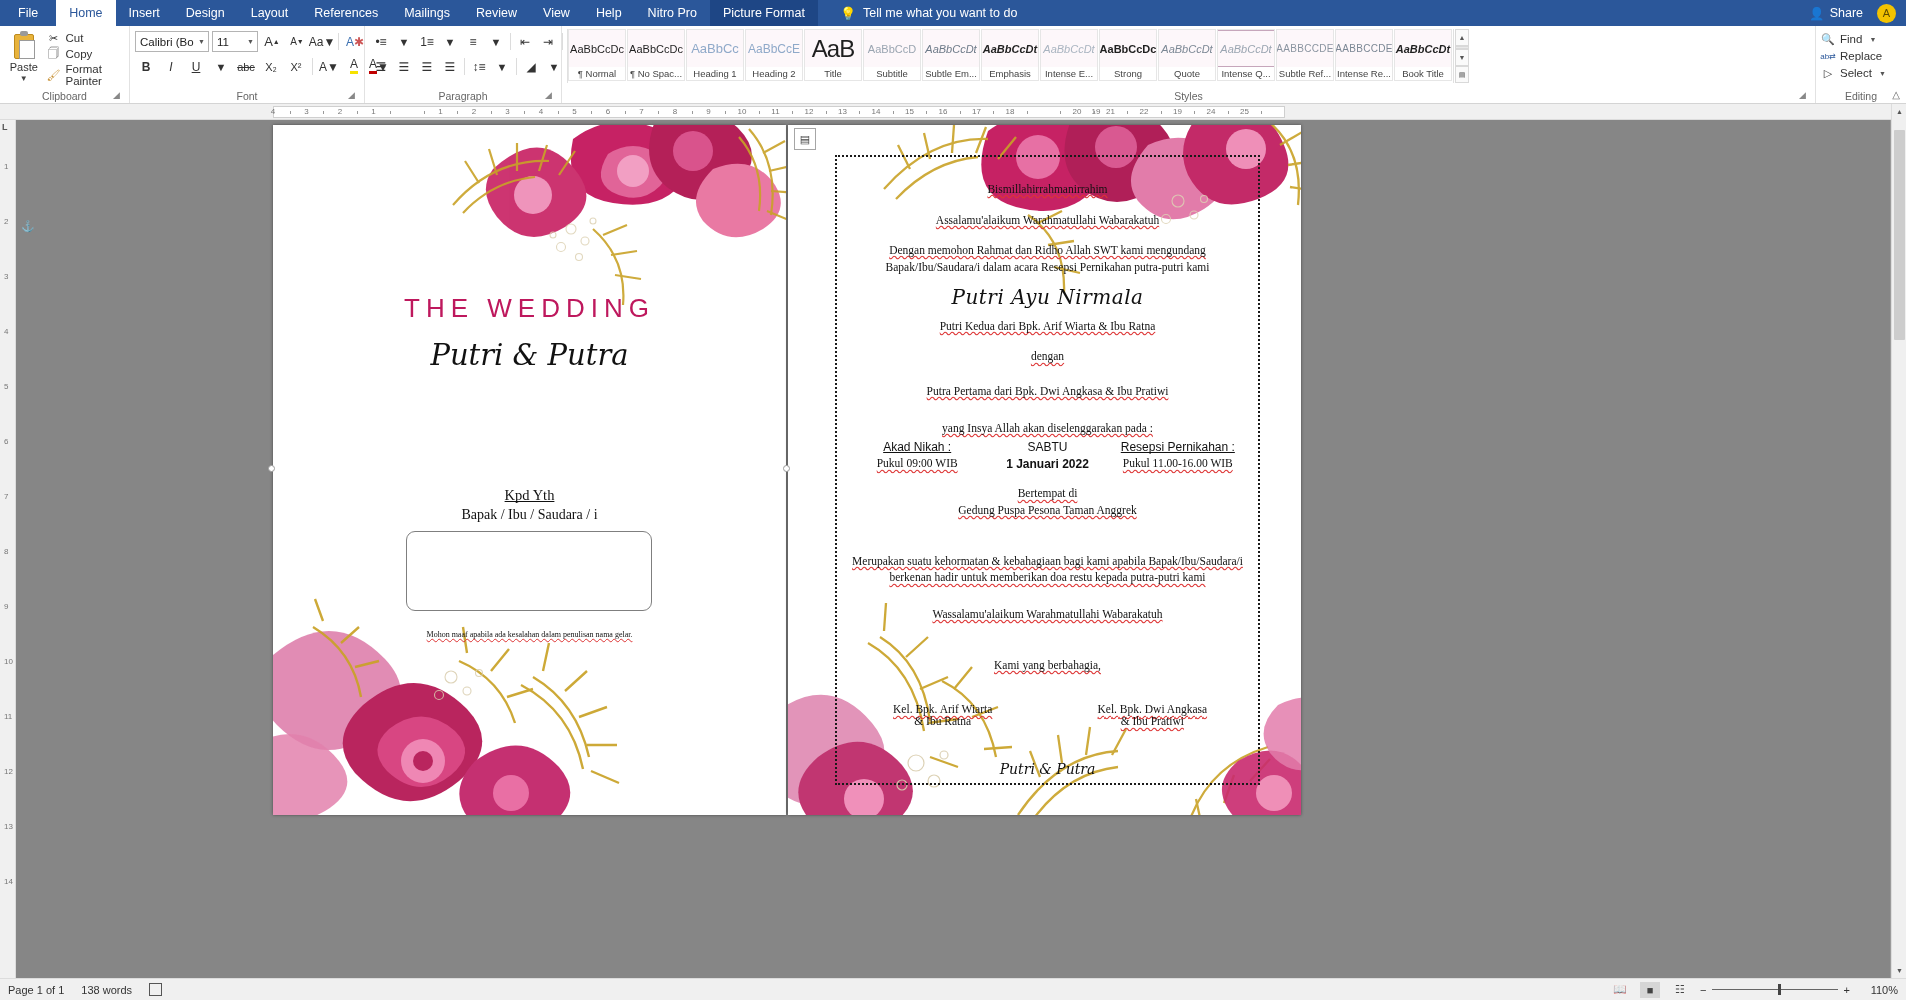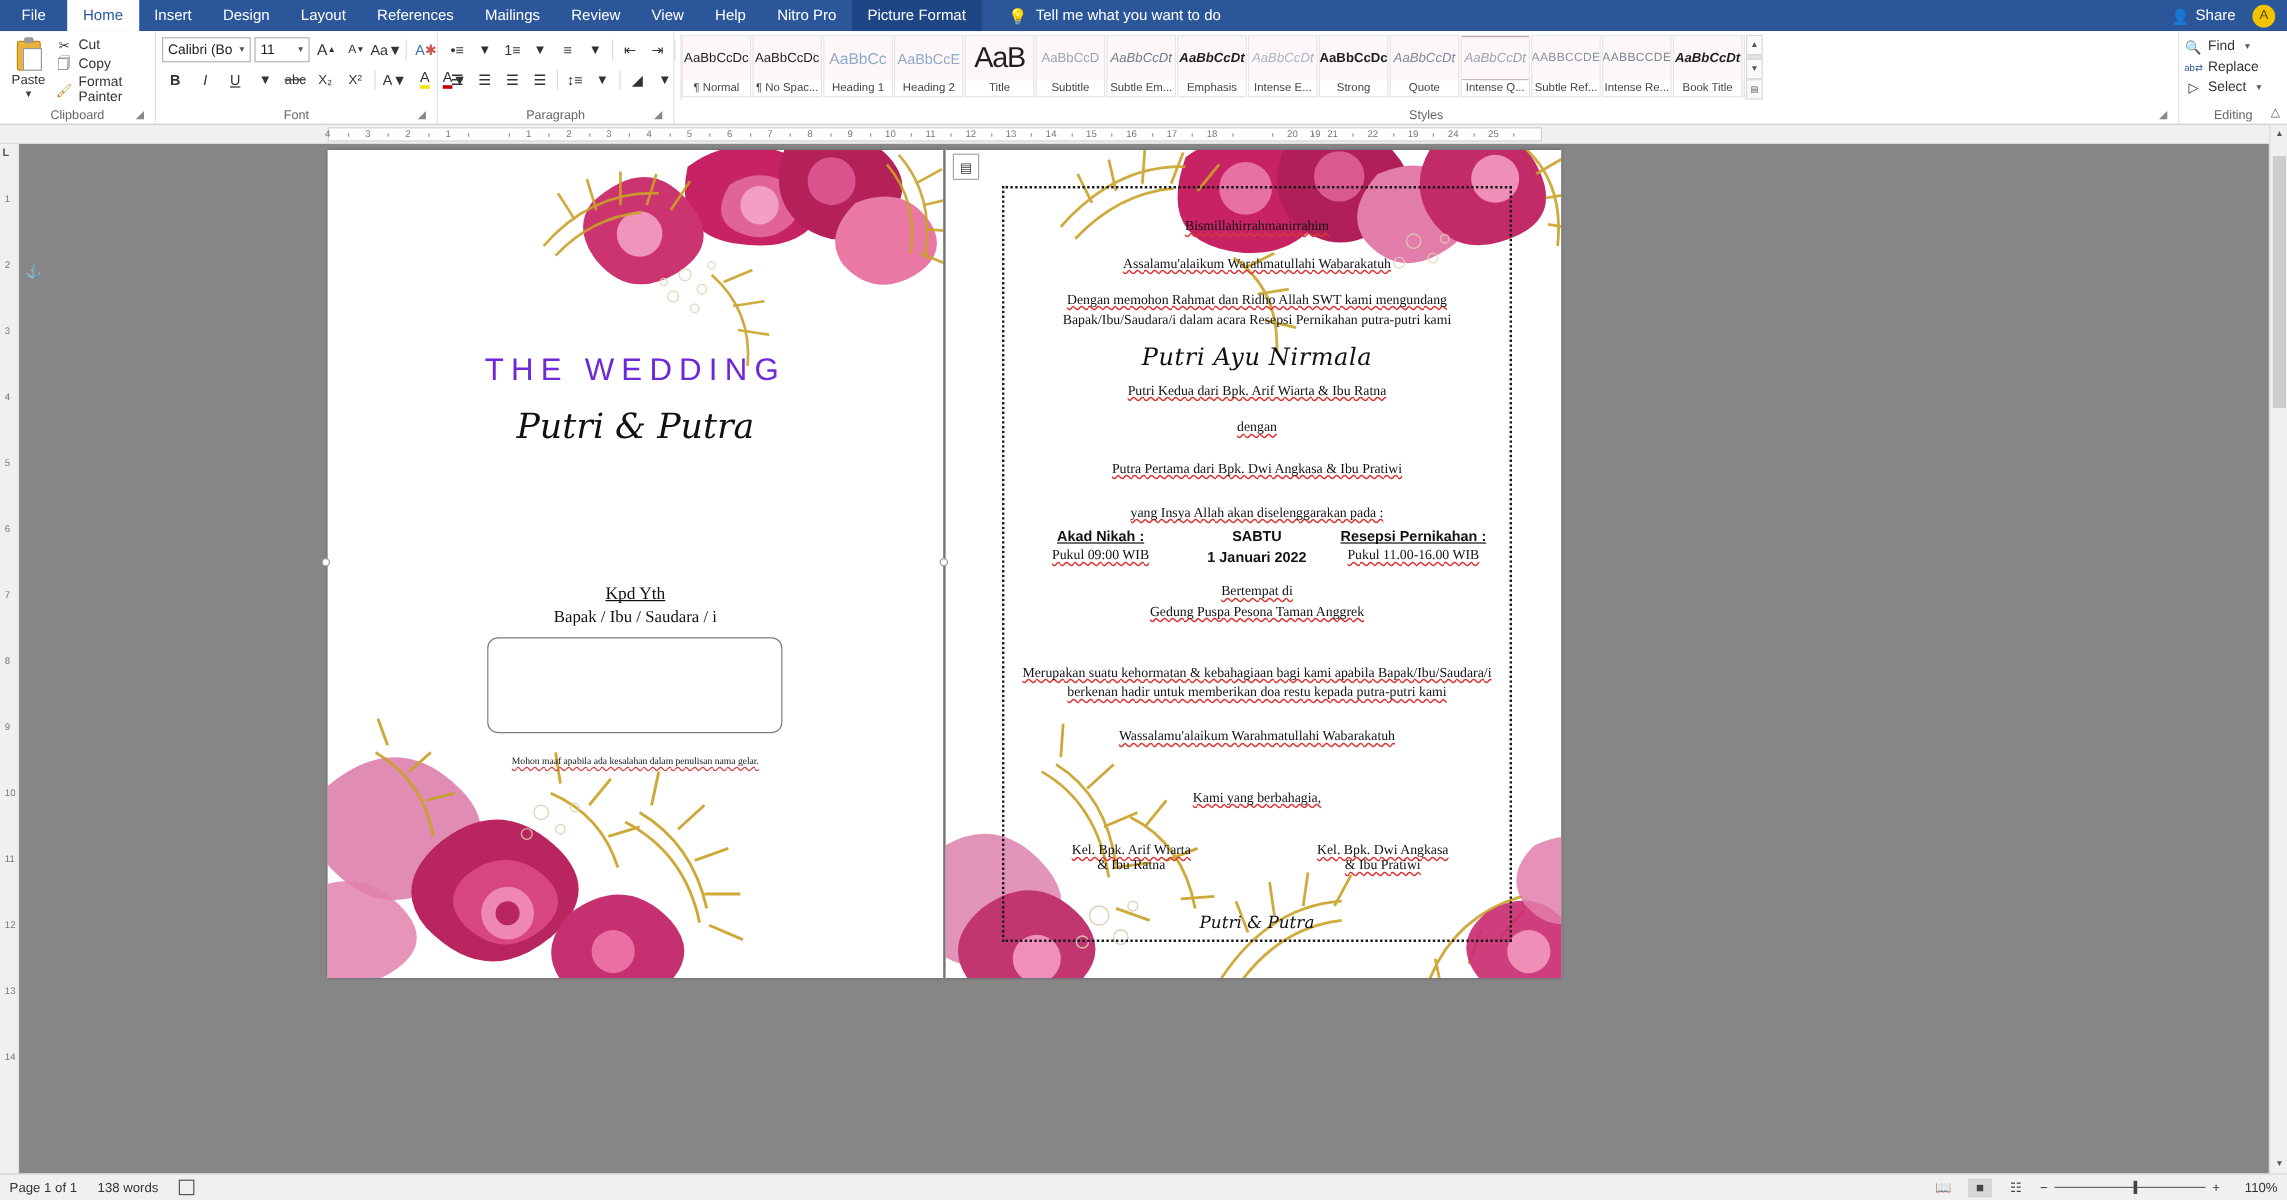--- a/index.html
+++ b/index.html
@@ -208,21 +208,21 @@
   .pageL { left:257px; top:5px; width:513px; height:690px; }
   .pageR { left:772px; top:5px; width:513px; height:690px; }
 
   
   .floral { position:absolute; pointer-events:none; }
 
   
   .lp-title {
     position:absolute; left:0; right:0; top:168px;
     text-align:center; font-family:"Liberation Sans", sans-serif;
-    font-size:26px; letter-spacing:6px; color:#6d28d9;
+    font-size:26px; letter-spacing:6px; color:#be185d;
   }
   .lp-sub {
     position:absolute; left:0; right:0; top:213px;
     text-align:center; font-family:"DejaVu Serif", serif;
     font-size:29px; font-style:italic; color:#111;
   }
   .lp-kpd {
     position:absolute; left:0; right:0; top:362px;
     text-align:center; font-family:"Liberation Serif", serif; font-size:14.5px; color:#111;
   }
@@ -255,21 +255,21 @@
     letter-spacing:0.5px;
   }
   .gap-sm { height:9px; }
   .gap-md { height:14px; }
   .gap-lg { height:20px; }
   .three-col {
     display:flex; justify-content:space-between; align-items:flex-start;
     padding:0 18px; margin-top:4px;
   }
   .tc { width:33%; }
-  .tc .hd { font-weight:bold; font-size:12px; font-family:"Liberation Sans", sans-serif;}
+  .tc .hd { font-weight:normal; font-size:12px; font-family:"Liberation Sans", sans-serif;}
   .tc .hd.u { text-decoration: underline; }
   .tc .bd { font-size:11.5px; margin-top:3px; }
   .tc.mid .bd { font-weight:bold; font-family:"Liberation Sans", sans-serif; font-size:12px;}
   .two-col {
     display:flex; justify-content:space-between; padding:0 22px; margin-top:10px;
     font-size:11.5px;
   }
   .two-col .c { width:45%; }
   .rp-sig {
     font-family:"DejaVu Serif", serif; font-style:italic; font-size:14px;

